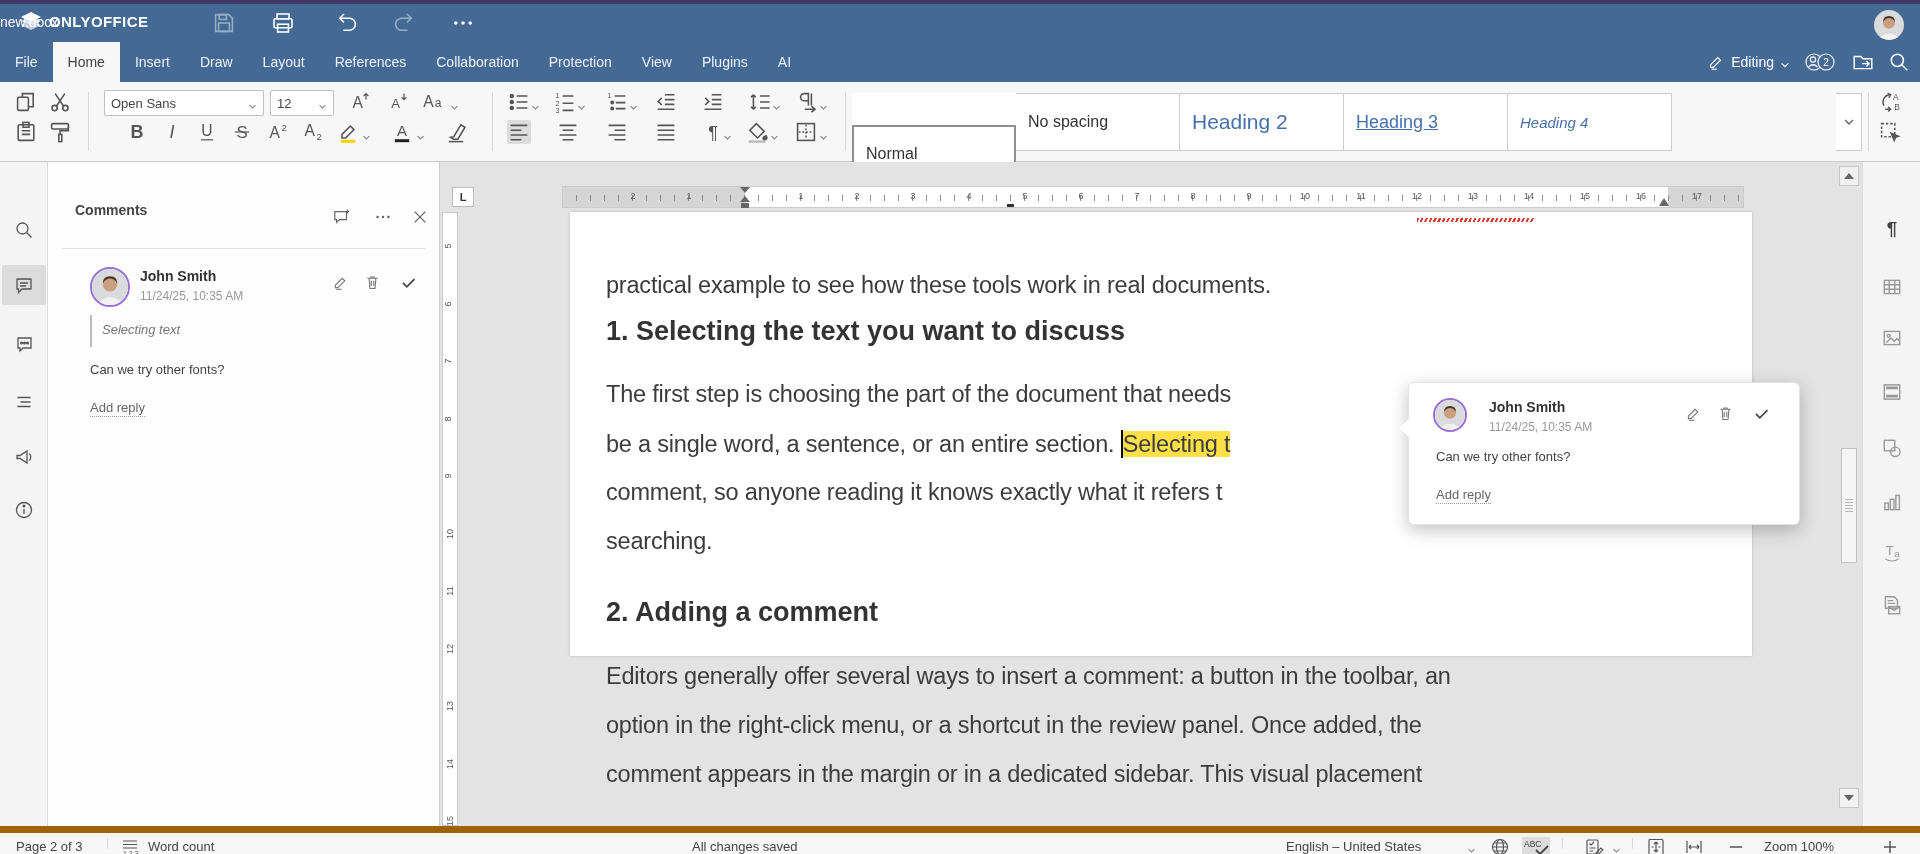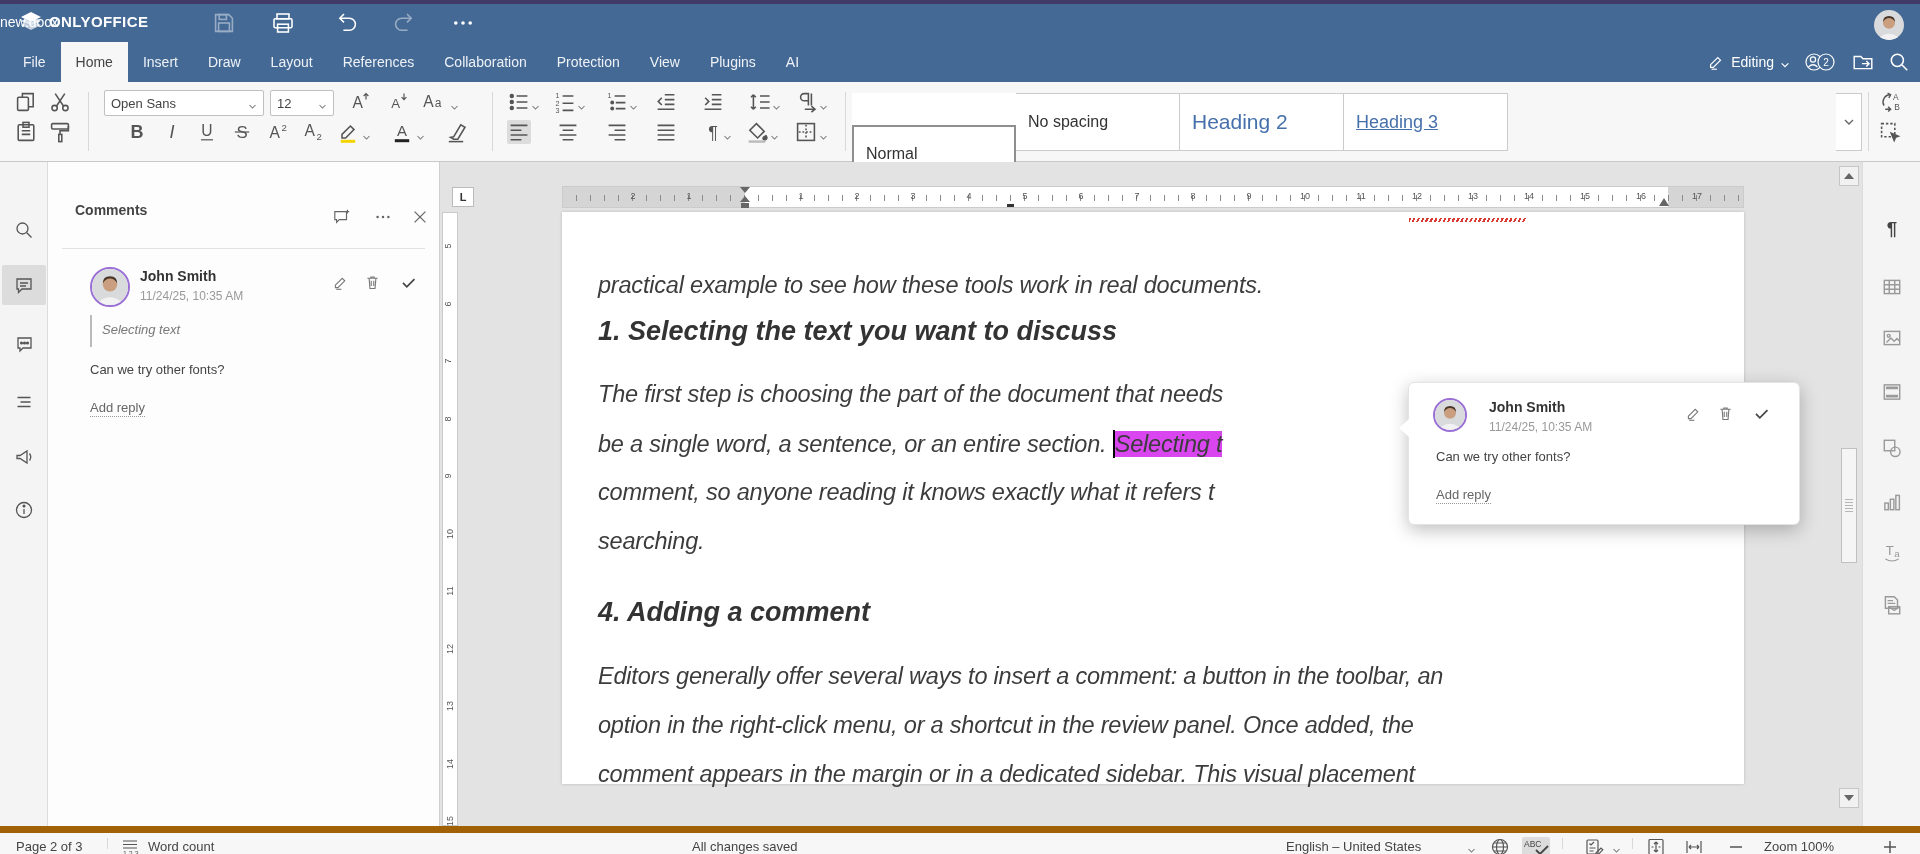--- a/index.html
+++ b/index.html
@@ -10,21 +10,21 @@
   #top-strip { height:4px; background:#413a68; }
   #header { height:38px; background:#446995; position:relative; color:#fff; }
   #logo { position:absolute; left:20px; top:7px; display:flex; align-items:center; gap:7px; }
   #logo-text { font-weight:bold; font-size:15px; letter-spacing:.4px; }
   .hicon { position:absolute; top:7px; width:24px; height:24px; color:#fff; }
   .hicon.dim { opacity:.45; }
   .hicon svg, .micon svg, .ticon svg, .sicon svg { width:100%; height:100%; display:block; }
   #doc-title { position:absolute; left:0; right:0; top:10px; text-align:left; font-size:14px; color:#fff; }
   #avatar-top { position:absolute; right:16px; top:6px; width:30px; height:30px; border-radius:50%; overflow:hidden; }
 
-  #menubar { height:40px; background:#446995; position:relative; display:flex; align-items:stretch; padding-left:8px; }
+  #menubar { height:40px; background:#446995; position:relative; display:flex; align-items:stretch; padding-left:0; }
   .mtab { color:#eef2f7; font-size:14px; padding:0 15px; display:flex; align-items:center; cursor:default; }
   .mtab.active { background:#f7f7f7; color:#444; }
   #menu-right { position:absolute; right:10px; top:0; height:40px; display:flex; align-items:center; gap:14px; color:#fff; }
   .micon { width:22px; height:22px; }
   #editing-ctrl { display:flex; align-items:center; gap:6px; font-size:14px; }
   .chev-w { width:10px; height:10px; }
 
   
   #toolbar { height:80px; background:#f7f7f7; border-bottom:1px solid #c9c9c9; position:relative; }
   .ticon { position:absolute; width:24px; height:24px; color:#555; }
@@ -68,24 +68,24 @@
   #doc-area { flex:1; position:relative; background:#e3e3e3; overflow:hidden; }
   #h-ruler { position:absolute; left:122px; top:24px; width:1182px; height:22px; background:#fff; border:1px solid #cbcbcb; }
   .ruler-margin { position:absolute; top:0; bottom:0; background:#d5d5d5; }
   #h-ticks { position:absolute; left:0; right:0; top:8px; height:6px;
      background-image:repeating-linear-gradient(90deg, transparent 0 13px, #8a8a8a 13px 14px); }
   .rnum { position:absolute; top:4px; font-size:9px; color:#555; transform:translateX(-50%); }
   #v-ruler { position:absolute; left:2px; top:50px; width:16px; bottom:0; background:#fff; border:1px solid #cbcbcb; }
   .vnum { position:absolute; left:2px; font-size:9px; color:#555; transform:rotate(-90deg); }
   #tab-selector { position:absolute; left:12px; top:25px; width:22px; height:20px; background:#fff; border:1px solid #bbb; font-size:11px; font-weight:bold; color:#333; display:flex; align-items:center; justify-content:center; }
   .indent-marker { position:absolute; width:0; height:0; border-left:5px solid transparent; border-right:5px solid transparent; }
-  #page { position:absolute; left:122px; top:50px; width:1182px; height:572px; background:#fff; box-shadow:0 0 3px rgba(0,0,0,.18);font-style:italic; }
+  #page { position:absolute; left:130px; top:50px; width:1182px; height:444px; background:#fff; box-shadow:0 0 3px rgba(0,0,0,.18); }
   .doc-p { position:absolute; left:36px; right:30px; font-size:23.5px; color:#3c3c3c; letter-spacing:-0.2px; white-space:nowrap; }
   .doc-h { position:absolute; left:36px; right:30px; font-size:27px; font-weight:bold; color:#333; white-space:nowrap; }
-  .hl { background:#d946ef; }
+  .hl { background:#fde047; }
   .caret { display:inline-block; width:2px; height:28px; background:#000; vertical-align:-6px; }
   #squiggle { position:absolute; left:847px; top:6px; width:118px; height:4px;
      background-image:repeating-linear-gradient(115deg,#da3b32 0 2px,transparent 2px 4px); }
 
   #comment-popup { position:absolute; left:968px; top:220px; width:392px; height:143px; background:#fff; border:1px solid #e4e4e4; border-radius:6px; box-shadow:0 5px 18px rgba(0,0,0,.25); font-size:13px; color:#444; }
   #popup-tail { position:absolute; left:-10px; top:36px; width:0; height:0; border-top:9px solid transparent; border-bottom:9px solid transparent; border-right:10px solid #fff; }
   .avatar34 { width:34px; height:34px; border-radius:50%; overflow:hidden; border:2px solid #9a6fd6; }
 
   #scrollbar { position:absolute; right:2px; top:0; bottom:0; width:22px; }
   .scroll-btn { position:absolute; left:1px; width:20px; height:20px; background:#f1f1f1; border:1px solid #c6c6c6; display:flex; align-items:center; justify-content:center; }
@@ -233,20 +233,23 @@
         <span>Normal</span>
       </div>
       <div class="style-box s-nospace">
         <span>No spacing</span>
       </div>
       <div class="style-box s-h2">
         <span>Heading 2</span>
       </div>
       <div class="style-box s-h3">
         <span>Heading 3</span>
+      </div>
+      <div class="style-box s-h4">
+        <span>Heading 4</span>
       </div>
     </div>
   <div id="gallery-more">
       <svg width="12" height="12" viewBox="0 0 12 12" fill="none" stroke="#666" stroke-width="1.4">
         <path d="M2 4 L6 8 L10 4"></path>
       </svg>
     </div>
 <div class="ticon trow1" style="left:14px;">
       <svg viewBox="0 0 20 20" fill="none" stroke="currentColor" stroke-width="1.3">
         <rect x="3" y="6" width="9" height="11" rx="1"></rect>
@@ -618,21 +621,21 @@
 
     <div id="page">
       <div id="squiggle"></div>
       <div id="doc-text">
           <div class="doc-p" style="top:60px;">practical example to see how these tools work in real documents.</div>
           <div class="doc-h" style="top:104px;">1. Selecting the text you want to discuss</div>
           <div class="doc-p" style="top:169px;">The first step is choosing the part of the document that needs</div>
           <div class="doc-p" style="top:218px;"><span>be a single word, a sentence, or an entire section. </span><span class="caret"></span><span class="hl">Selecting t</span></div>
           <div class="doc-p" style="top:267px;">comment, so anyone reading it knows exactly what it refers t</div>
           <div class="doc-p" style="top:316px;">searching.</div>
-          <div class="doc-h" style="top:385px;">4. Adding a comment</div>
+          <div class="doc-h" style="top:385px;">2. Adding a comment</div>
           <div class="doc-p" style="top:451px;">Editors generally offer several ways to insert a comment: a button in the toolbar, an</div>
           <div class="doc-p" style="top:500px;">option in the right-click menu, or a shortcut in the review panel. Once added, the</div>
           <div class="doc-p" style="top:549px;">comment appears in the margin or in a dedicated sidebar. This visual placement</div>
         </div>
     </div>
 
     <div id="comment-popup">
       <div id="popup-tail"></div>
       <div class="abs avatar34" style="left:24px; top:15px;"><svg viewBox="0 0 40 40">
             <rect width="40" height="40" fill="#d8dadc"></rect>

